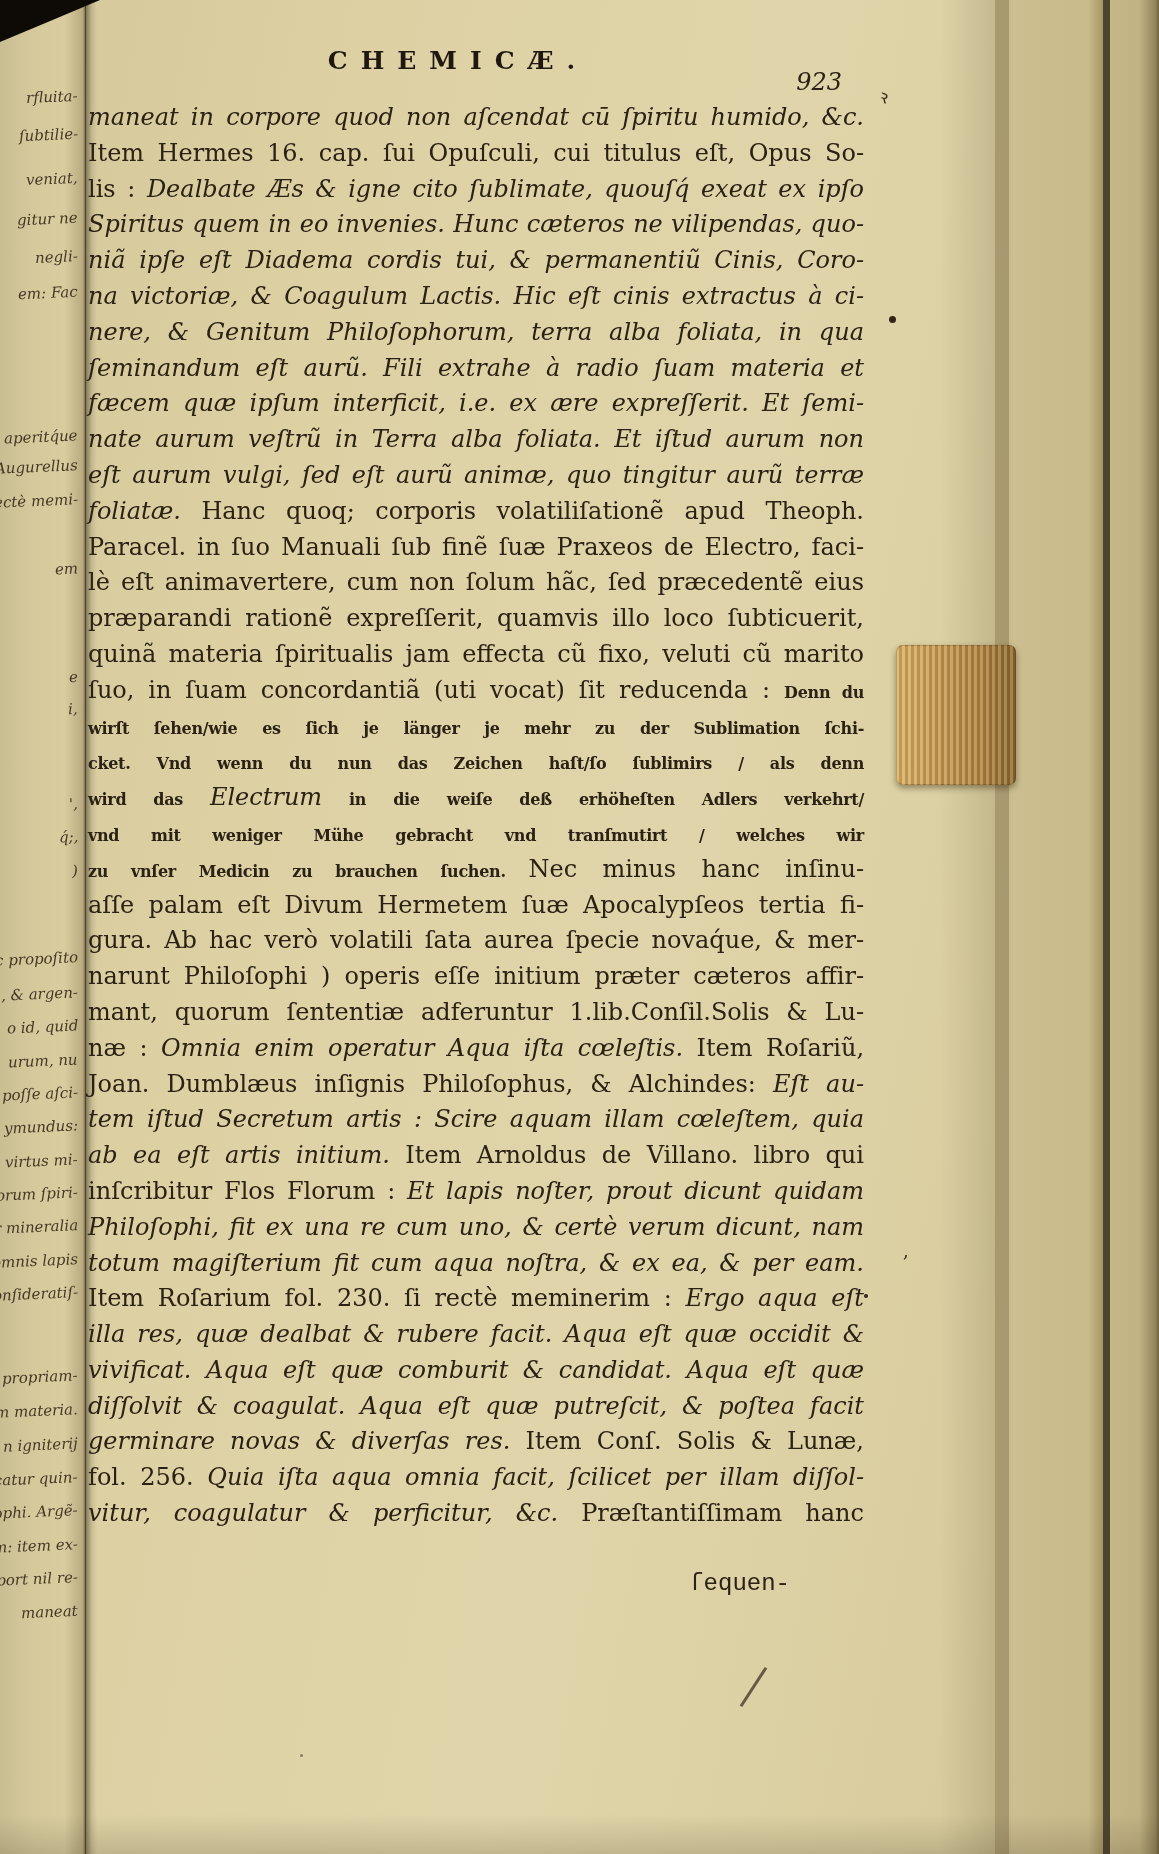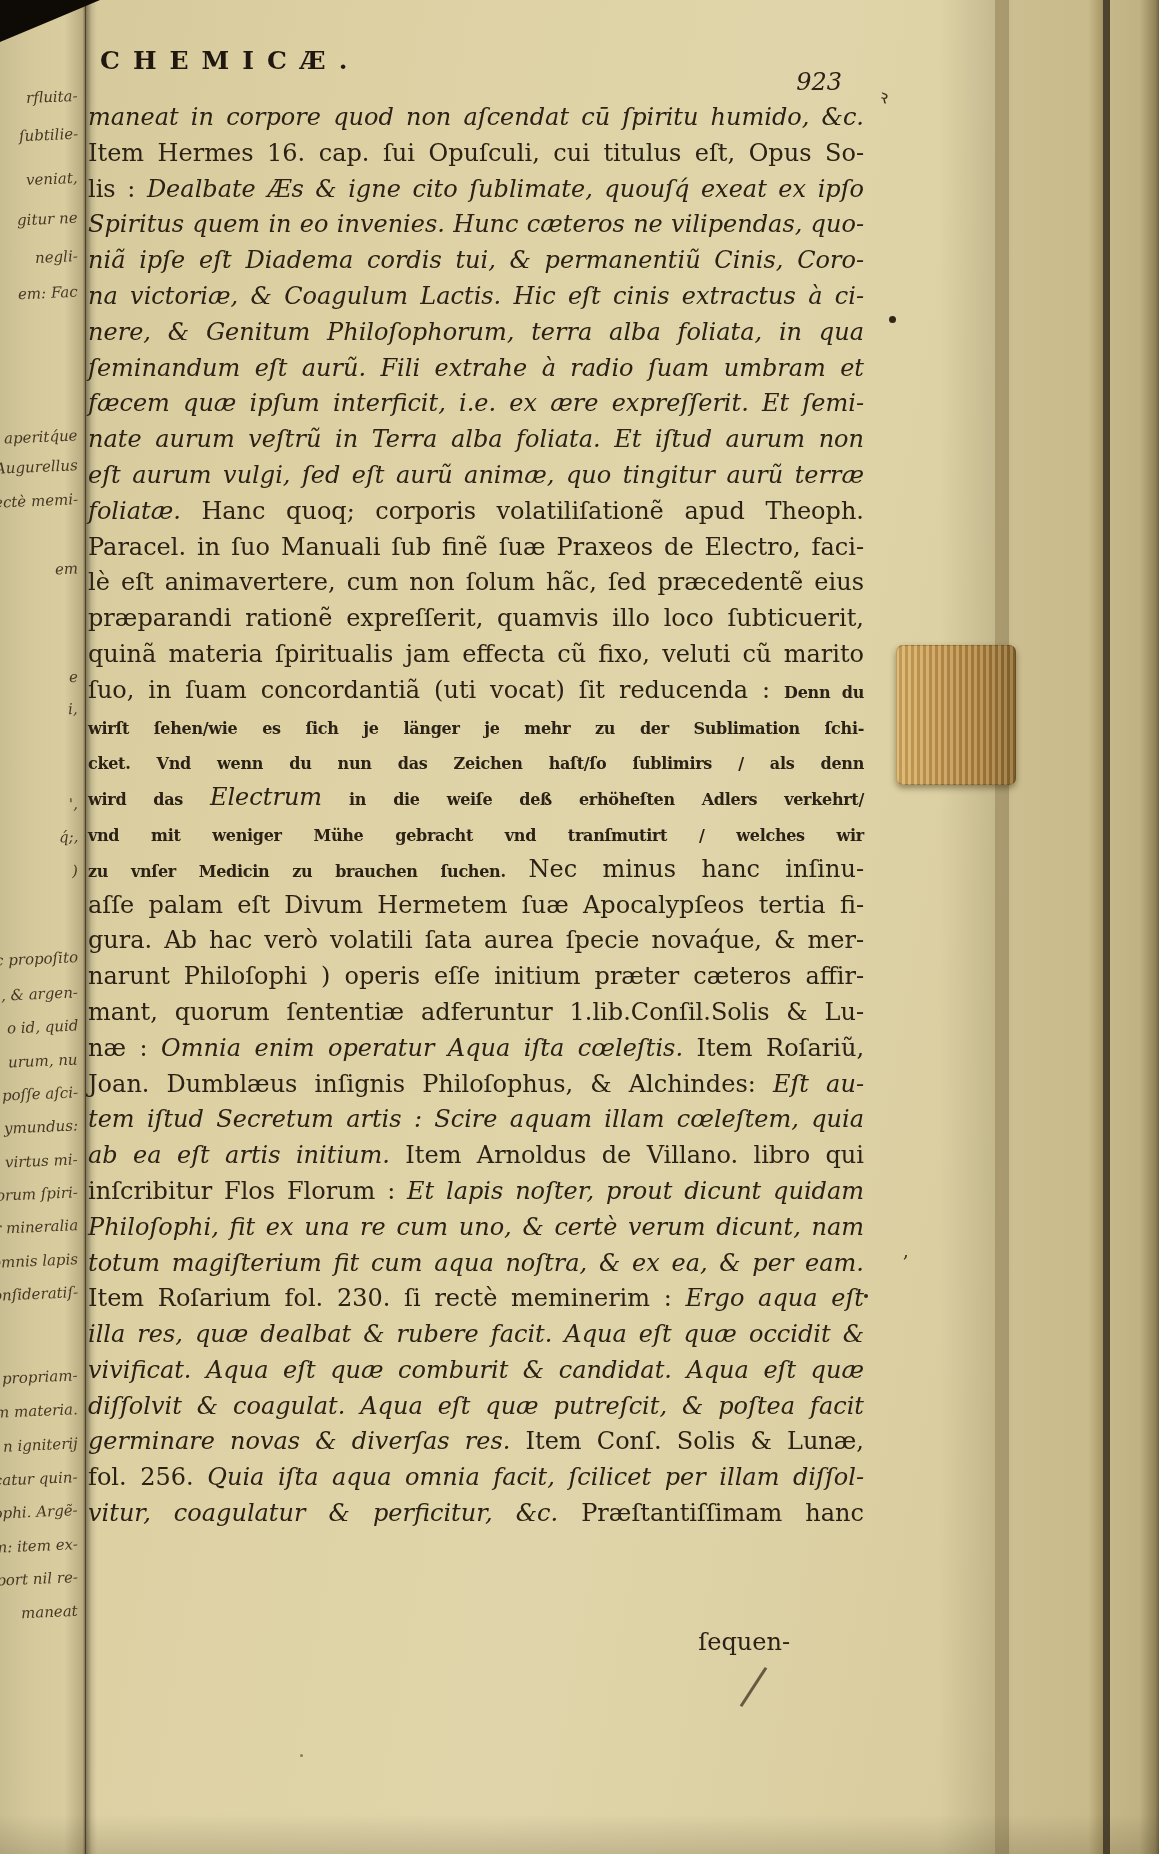--- a/index.html
+++ b/index.html
@@ -23,33 +23,33 @@
   #page-right-shade{position:absolute;right:150px;top:0;width:70px;height:1854px;
     background:linear-gradient(90deg,rgba(90,75,45,0),rgba(90,75,45,.18) 80%,rgba(90,75,45,.30));}
   
   #tab{position:absolute;left:896px;top:645px;width:120px;height:140px;border-radius:7px;
     background:linear-gradient(90deg,#d6ad63,#c39550 35%,#a97d3c 70%,#7f5d29 100%);
     box-shadow:0 3px 6px rgba(50,35,10,.45), inset 0 0 0 1px rgba(70,50,15,.35);}
   #tab .grain{position:absolute;inset:0;border-radius:7px;
     background:repeating-linear-gradient(90deg,rgba(255,235,190,.25) 0 3px,rgba(110,80,30,.20) 3px 6px);}
   
   #header-row{position:absolute;left:100px;top:46px;width:776px;height:40px;}
-  #page-title{position:absolute;left:0;right:60px;font-size:25px;font-weight:bold;
+  #page-title{position:absolute;left:0;right:60px;text-align:center;font-size:25px;font-weight:bold;
     letter-spacing:13px;color:#201810;}
   #page-number{position:absolute;right:34px;top:22px;font-size:24px;font-style:italic;color:#2b2114;}
   
   #text-block{position:absolute;left:88px;top:84px;width:776px;margin-top:16px;}
   .line{height:35.8px;line-height:35.8px;font-size:24px;white-space:nowrap;
     text-align:justify;text-align-last:justify;overflow:visible;}
   .line span{display:inline;}
   .r{font-style:normal;}
   .i{font-style:italic;}
   .g{font-weight:bold;font-size:16px;letter-spacing:-0.3px;}
-  #catchword{position:absolute;left:100px;top:1628px;width:690px;text-align:right;
-    font-size:24px;color:#2b2114;}
+  #catchword{position:absolute;left:100px;top:1570px;width:690px;text-align:right;
+    font-size:24px;color:#2b2114;font-family:Liberation Mono, monospace;}
   
   #margin-col{position:absolute;left:0;top:0;width:82px;height:1854px;}
   .frag{position:absolute;right:4px;white-space:nowrap;font-size:15px;font-style:italic;
     color:#453723;transform:rotate(-2.5deg);}
   
   .speck{position:absolute;background:#302616;border-radius:50%;}
   #mark-squiggle{position:absolute;left:880px;top:84px;font-size:18px;color:#3a2e1c;transform:rotate(18deg);}
   #mark-slash{position:absolute;left:752px;top:1664px;width:3px;height:46px;background:#3d3222;
     transform:rotate(33deg);opacity:.75;}
   #mark-comma{position:absolute;left:903px;top:1240px;font-size:18px;color:#3a2e1c;}
@@ -119,21 +119,21 @@
   </div>
 
   <div id="text-block">
       <div class="line"><span class="i">maneat in corpore quod non aſcendat cū ſpiritu humido, &amp;c.</span></div>
       <div class="line"><span class="r">Item Hermes 16. cap. ſui Opuſculi, cui titulus eſt, Opus So-</span></div>
       <div class="line"><span class="r">lis : </span><span class="i">Dealbate Æs &amp; igne cito ſublimate, quouſq́ exeat ex ipſo</span></div>
       <div class="line"><span class="i">Spiritus quem in eo invenies. Hunc cæteros ne vilipendas, quo-</span></div>
       <div class="line"><span class="i">niã ipſe eſt Diadema cordis tui, &amp; permanentiũ Cinis, Coro-</span></div>
       <div class="line"><span class="i">na victoriæ, &amp; Coagulum Lactis. Hic eſt cinis extractus à ci-</span></div>
       <div class="line"><span class="i">nere, &amp; Genitum Philoſophorum, terra alba foliata, in qua</span></div>
-      <div class="line"><span class="i">ſeminandum eſt aurũ. Fili extrahe à radio ſuam umbram et</span></div>
+      <div class="line"><span class="i">ſeminandum eſt aurũ. Fili extrahe à radio ſuam materia et</span></div>
       <div class="line"><span class="i">fæcem quæ ipſum interficit, i.e. ex ære expreſſerit. Et ſemi-</span></div>
       <div class="line"><span class="i">nate aurum veſtrũ in Terra alba foliata. Et iſtud aurum non</span></div>
       <div class="line"><span class="i">eſt aurum vulgi, ſed eſt aurũ animæ, quo tingitur aurũ terræ</span></div>
       <div class="line"><span class="i">foliatæ.</span><span class="r"> Hanc quoq; corporis volatiliſationẽ apud Theoph.</span></div>
       <div class="line"><span class="r">Paracel. in ſuo Manuali ſub finẽ ſuæ Praxeos de Electro, faci-</span></div>
       <div class="line"><span class="r">lè eſt animavertere, cum non ſolum hãc, ſed præcedentẽ eius</span></div>
       <div class="line"><span class="r">præparandi rationẽ expreſſerit, quamvis illo loco ſubticuerit,</span></div>
       <div class="line"><span class="r">quinã materia ſpiritualis jam effecta cũ fixo, veluti cũ marito</span></div>
       <div class="line"><span class="r">ſuo, in ſuam concordantiã (uti vocat) ſit reducenda : </span><span class="g">Denn du</span></div>
       <div class="line"><span class="g">wirſt ſehen/wie es ſich je länger je mehr zu der Sublimation ſchi-</span></div>

